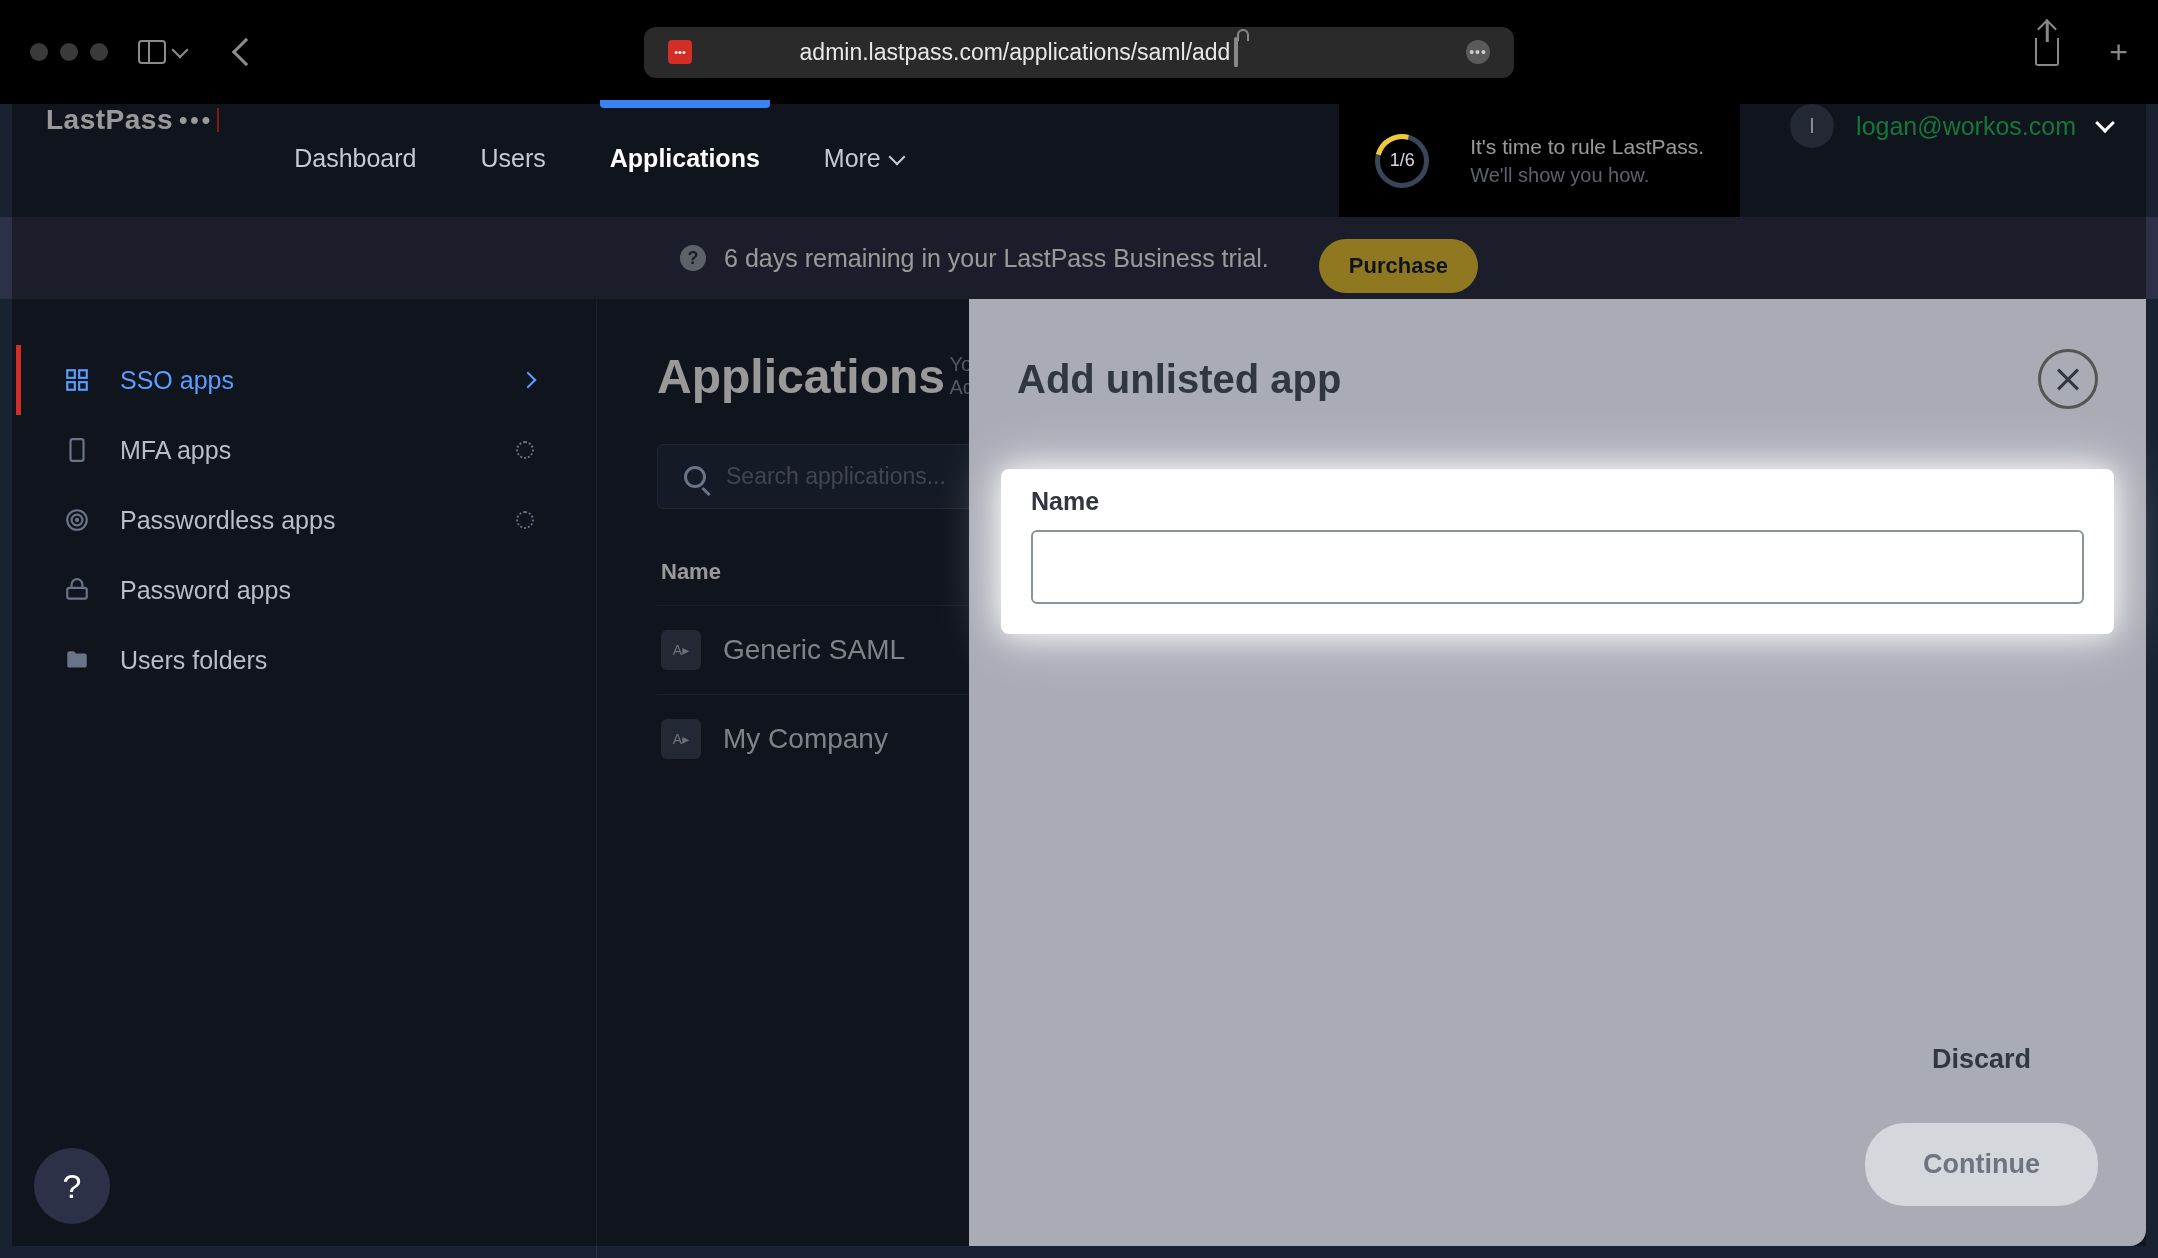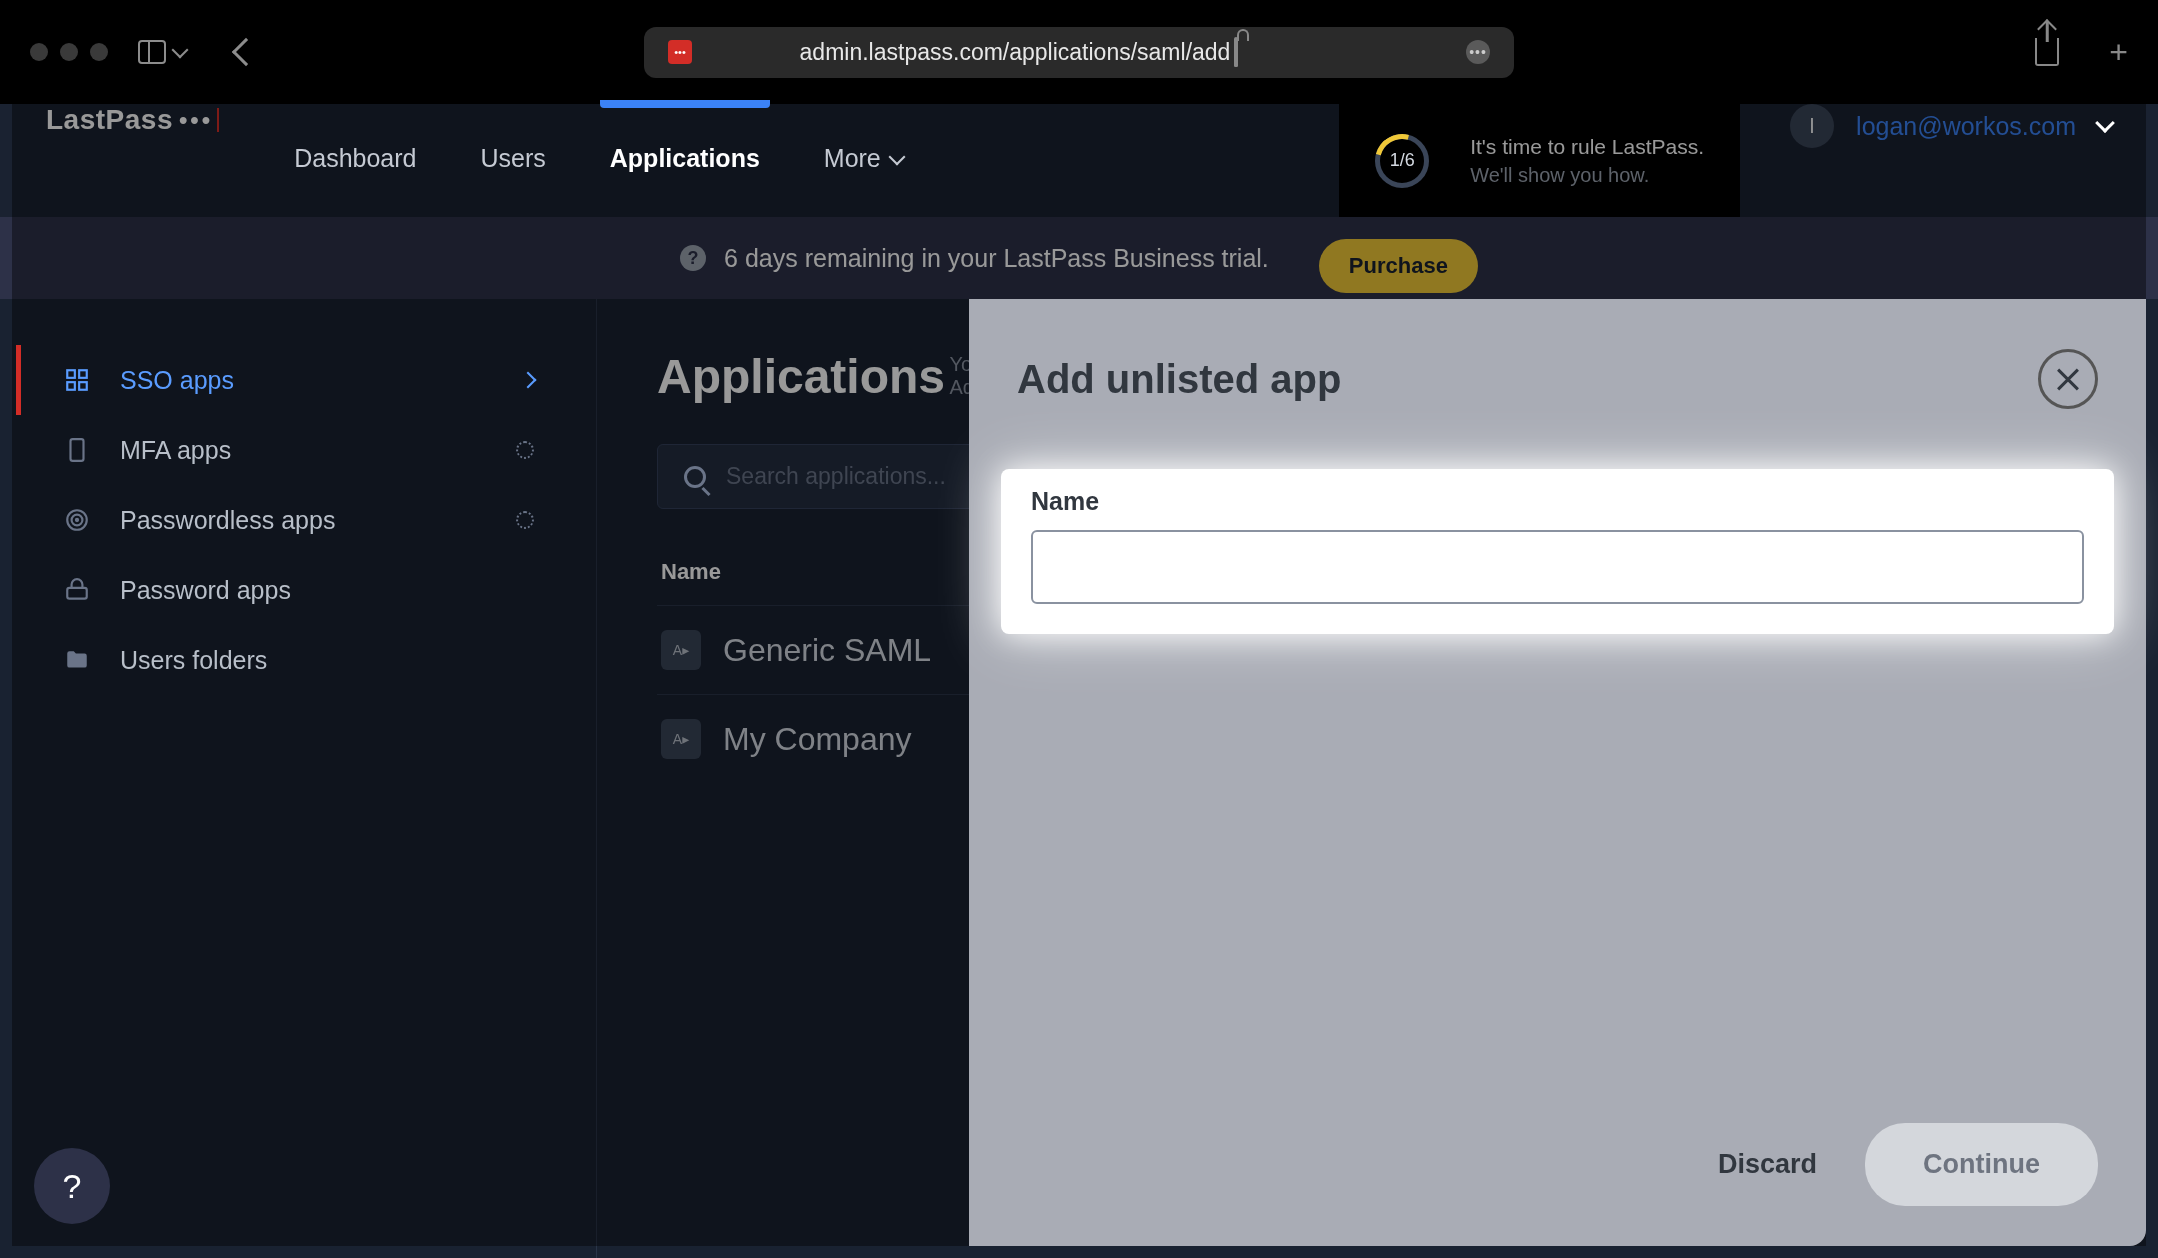--- a/index.html
+++ b/index.html
@@ -38,21 +38,21 @@
     .nav-item.active::before { content: ''; position: absolute; top: -4px; left: -10px; right: -10px; height: 8px; background: #3b82f6; border-radius: 0 0 4px 4px; }
     .nav-more::after { content: ''; display: inline-block; width: 10px; height: 10px; border-right: 2px solid #c5cad3; border-bottom: 2px solid #c5cad3; transform: rotate(45deg); margin-left: 10px; vertical-align: 4px; }
     .progress-widget { margin-left: auto; display: flex; align-items: center; gap: 41px; background: #000000; padding: 20px 36px; height: 113px; }
     .progress-circle { width: 54px; height: 54px; border-radius: 50%; border: 5px solid #3a4558; position: relative; display: flex; align-items: center; justify-content: center; }
     .progress-circle::before { content: ''; position: absolute; inset: -5px; border-radius: 50%; border: 5px solid transparent; border-top-color: #f0c838; transform: rotate(-30deg); }
     .progress-num { color: #d4d9e1; font-size: 18px; }
     .progress-text { color: #fff; font-size: 21px; line-height: 1.4; }
     .progress-text .sub { color: #9ba3b0; font-size: 20px; }
     .user-menu { display: flex; align-items: center; gap: 22px; margin-left: 50px; cursor: pointer; }
     .avatar { width: 44px; height: 44px; border-radius: 50%; background: #3a4558; color: #fff; display: flex; align-items: center; justify-content: center; font-size: 20px; }
-    .user-email { color: #3b82f6; font-size: 25px; }
+    .user-email { color: #22c55e; font-size: 25px; }
     .user-chev { width: 14px; height: 14px; border-right: 3px solid #fff; border-bottom: 3px solid #fff; transform: rotate(45deg); margin-top: -6px; }
     
     
     .trial-banner { height: 82px; background: #2d3148; display: flex; align-items: center; justify-content: center; gap: 50px; }
     .trial-info-icon { width: 26px; height: 26px; border-radius: 50%; background: #9ba3b0; color: #2d3148; display: flex; align-items: center; justify-content: center; font-weight: bold; font-size: 18px; }
     .trial-text { color: #fff; font-size: 25px; font-weight: 500; }
     .purchase-btn { background: #f0c838; color: #1a2231; border: none; padding: 14px 30px; border-radius: 30px; font-size: 22px; font-weight: 600; cursor: pointer; margin-top: 16px; }
     
     
     .main { display: flex; height: calc(100% - 299px); }
@@ -67,37 +67,37 @@
     .content { flex: 1; background: #192231; padding: 50px 60px; }
     .page-title { color: #fff; font-size: 48px; font-weight: 700; }
     .page-title-sub { color: #8a92a0; font-size: 20px; display: inline-block; vertical-align: top; margin-top: 4px; }
     .search-box { margin-top: 40px; background: #232d40; border: 1px solid #34405a; border-radius: 6px; padding: 18px 26px; display: flex; align-items: center; gap: 20px; }
     .search-icon { width: 22px; height: 22px; border: 3px solid #6a7488; border-radius: 50%; position: relative; }
     .search-icon::after { content: ''; position: absolute; bottom: -8px; right: -8px; width: 10px; height: 3px; background: #6a7488; transform: rotate(45deg); }
     .search-placeholder { color: #6a7488; font-size: 23px; }
     .table-header { margin-top: 50px; color: #fff; font-size: 22px; font-weight: 600; padding: 0 4px 20px; }
     .app-row { display: flex; align-items: center; gap: 22px; padding: 24px 4px; border-top: 1px solid #2a3548; }
     .app-icon { width: 40px; height: 40px; background: #3a4558; border-radius: 6px; display: flex; align-items: center; justify-content: center; color: #b8bfc9; font-size: 14px; }
-    .app-name { color: #d4d9e1; font-size: 32px; }
+    .app-name { color: #d4d9e1; font-size: 28px; }
     
     
     .dimmer { position: absolute; top: 104px; left: 12px; right: 12px; bottom: 12px; background: rgba(0,0,0,0.4); }
     .modal { position: absolute; top: 299px; right: 12px; bottom: 12px; width: 1177px; background: #a9acb5; border-radius: 0 0 16px 0; }
     .modal-header { display: flex; align-items: center; justify-content: space-between; padding: 50px 48px 30px; text-align: right; }
     .modal-title { color: #31373f; font-size: 40px; font-weight: 700; }
     .close-btn { width: 60px; height: 60px; border-radius: 50%; border: 3px solid #555; background: none; display: flex; align-items: center; justify-content: center; cursor: pointer; position: relative; }
     .close-btn::before, .close-btn::after { content: ''; position: absolute; width: 28px; height: 3px; background: #31373f; }
     .close-btn::before { transform: rotate(45deg); }
     .close-btn::after { transform: rotate(-45deg); }
     
     .form-highlight { margin: 30px 32px; background: #fff; padding: 18px 30px 30px; border-radius: 8px; box-shadow: 0 0 30px rgba(255,255,255,0.9), 0 0 60px rgba(255,255,255,0.6); }
     .form-label { color: #31373f; font-size: 25px; font-weight: 600; margin-bottom: 14px; display: block; }
     .form-input { width: 100%; padding: 22px 18px; font-size: 22px; border: 2px solid #8a92a0; border-radius: 6px; }
     
-    .modal-footer { position: absolute; bottom: 40px; right: 48px; display: flex; gap: 48px; align-items: center; }
+    .modal-footer { position: absolute; bottom: 40px; right: 48px; display: flex; gap: 48px; align-items: center; flex-direction: column; }
     .discard-btn { background: none; border: none; color: #31373f; font-size: 27px; font-weight: 600; cursor: pointer; }
     .continue-btn { background: #d4d7dc; color: #6e7480; border: none; padding: 26px 58px; border-radius: 40px; font-size: 27px; font-weight: 600; cursor: pointer; }
     
     .help-fab { position: absolute; bottom: 34px; left: 34px; width: 76px; height: 76px; border-radius: 50%; background: #2d3148; color: #fff; font-size: 34px; display: flex; align-items: center; justify-content: center; cursor: pointer; z-index: 100; }
   </style>
 </head>
 <body>
 
 <div class="window">
 

